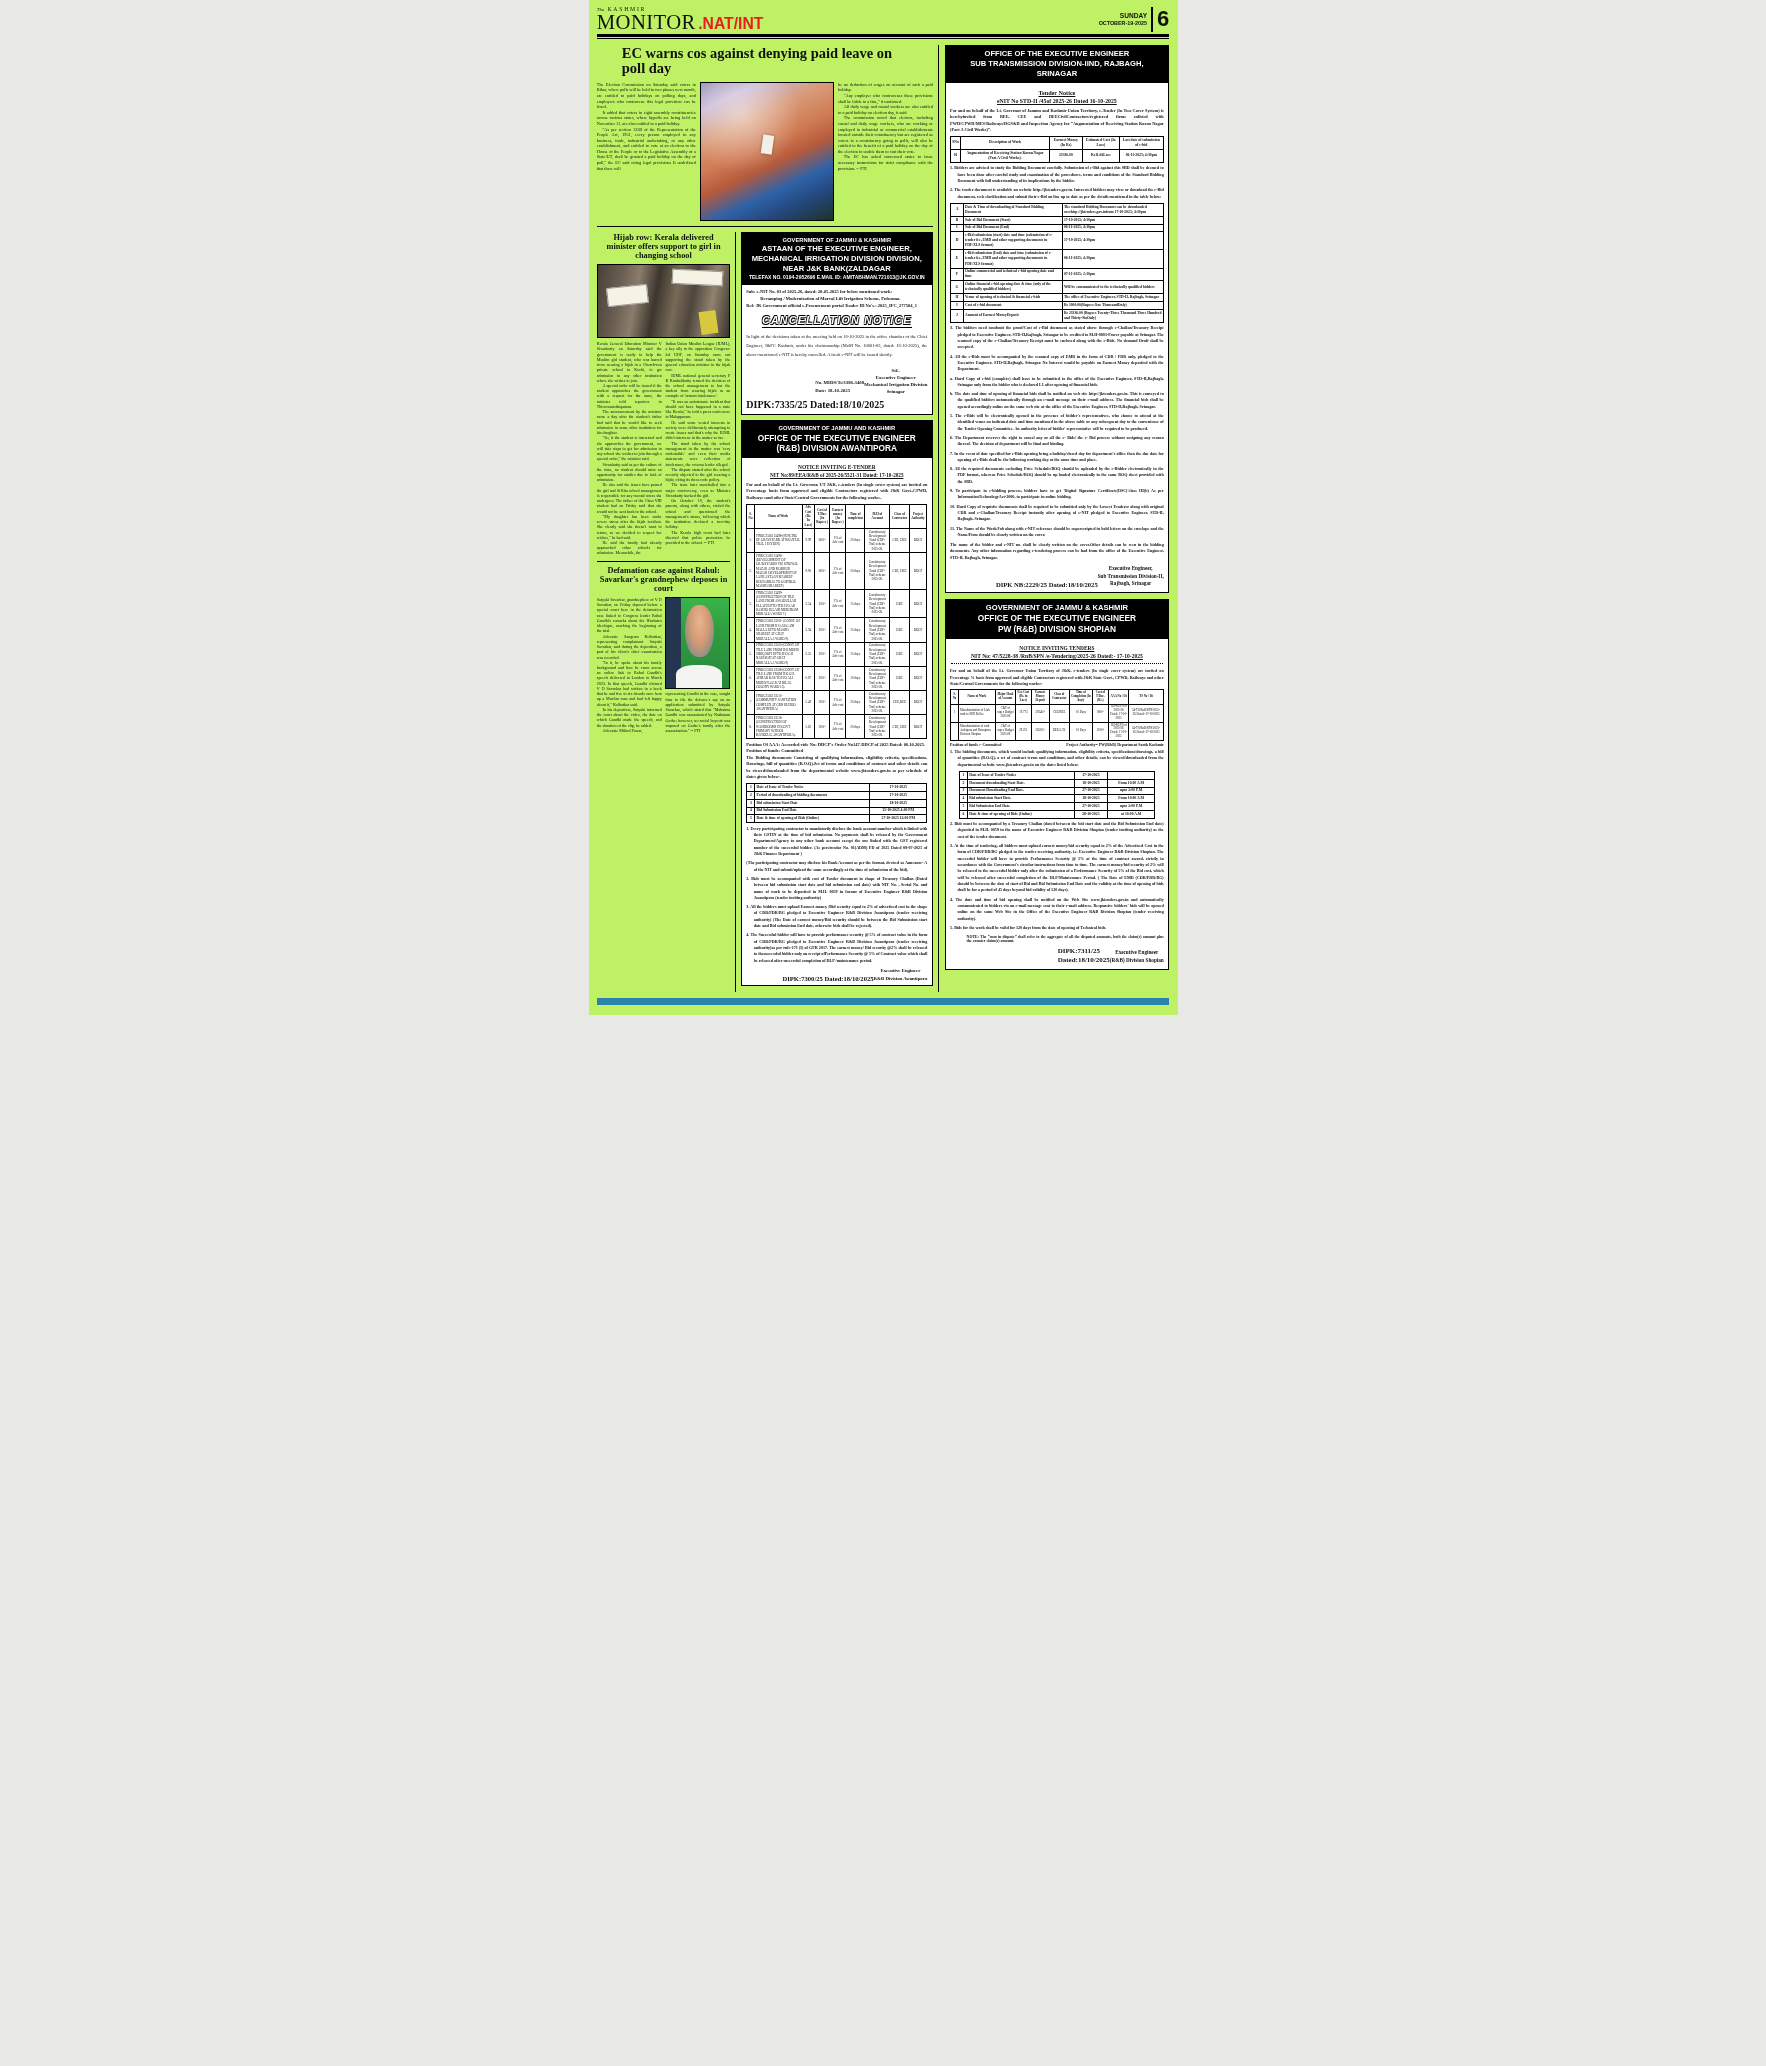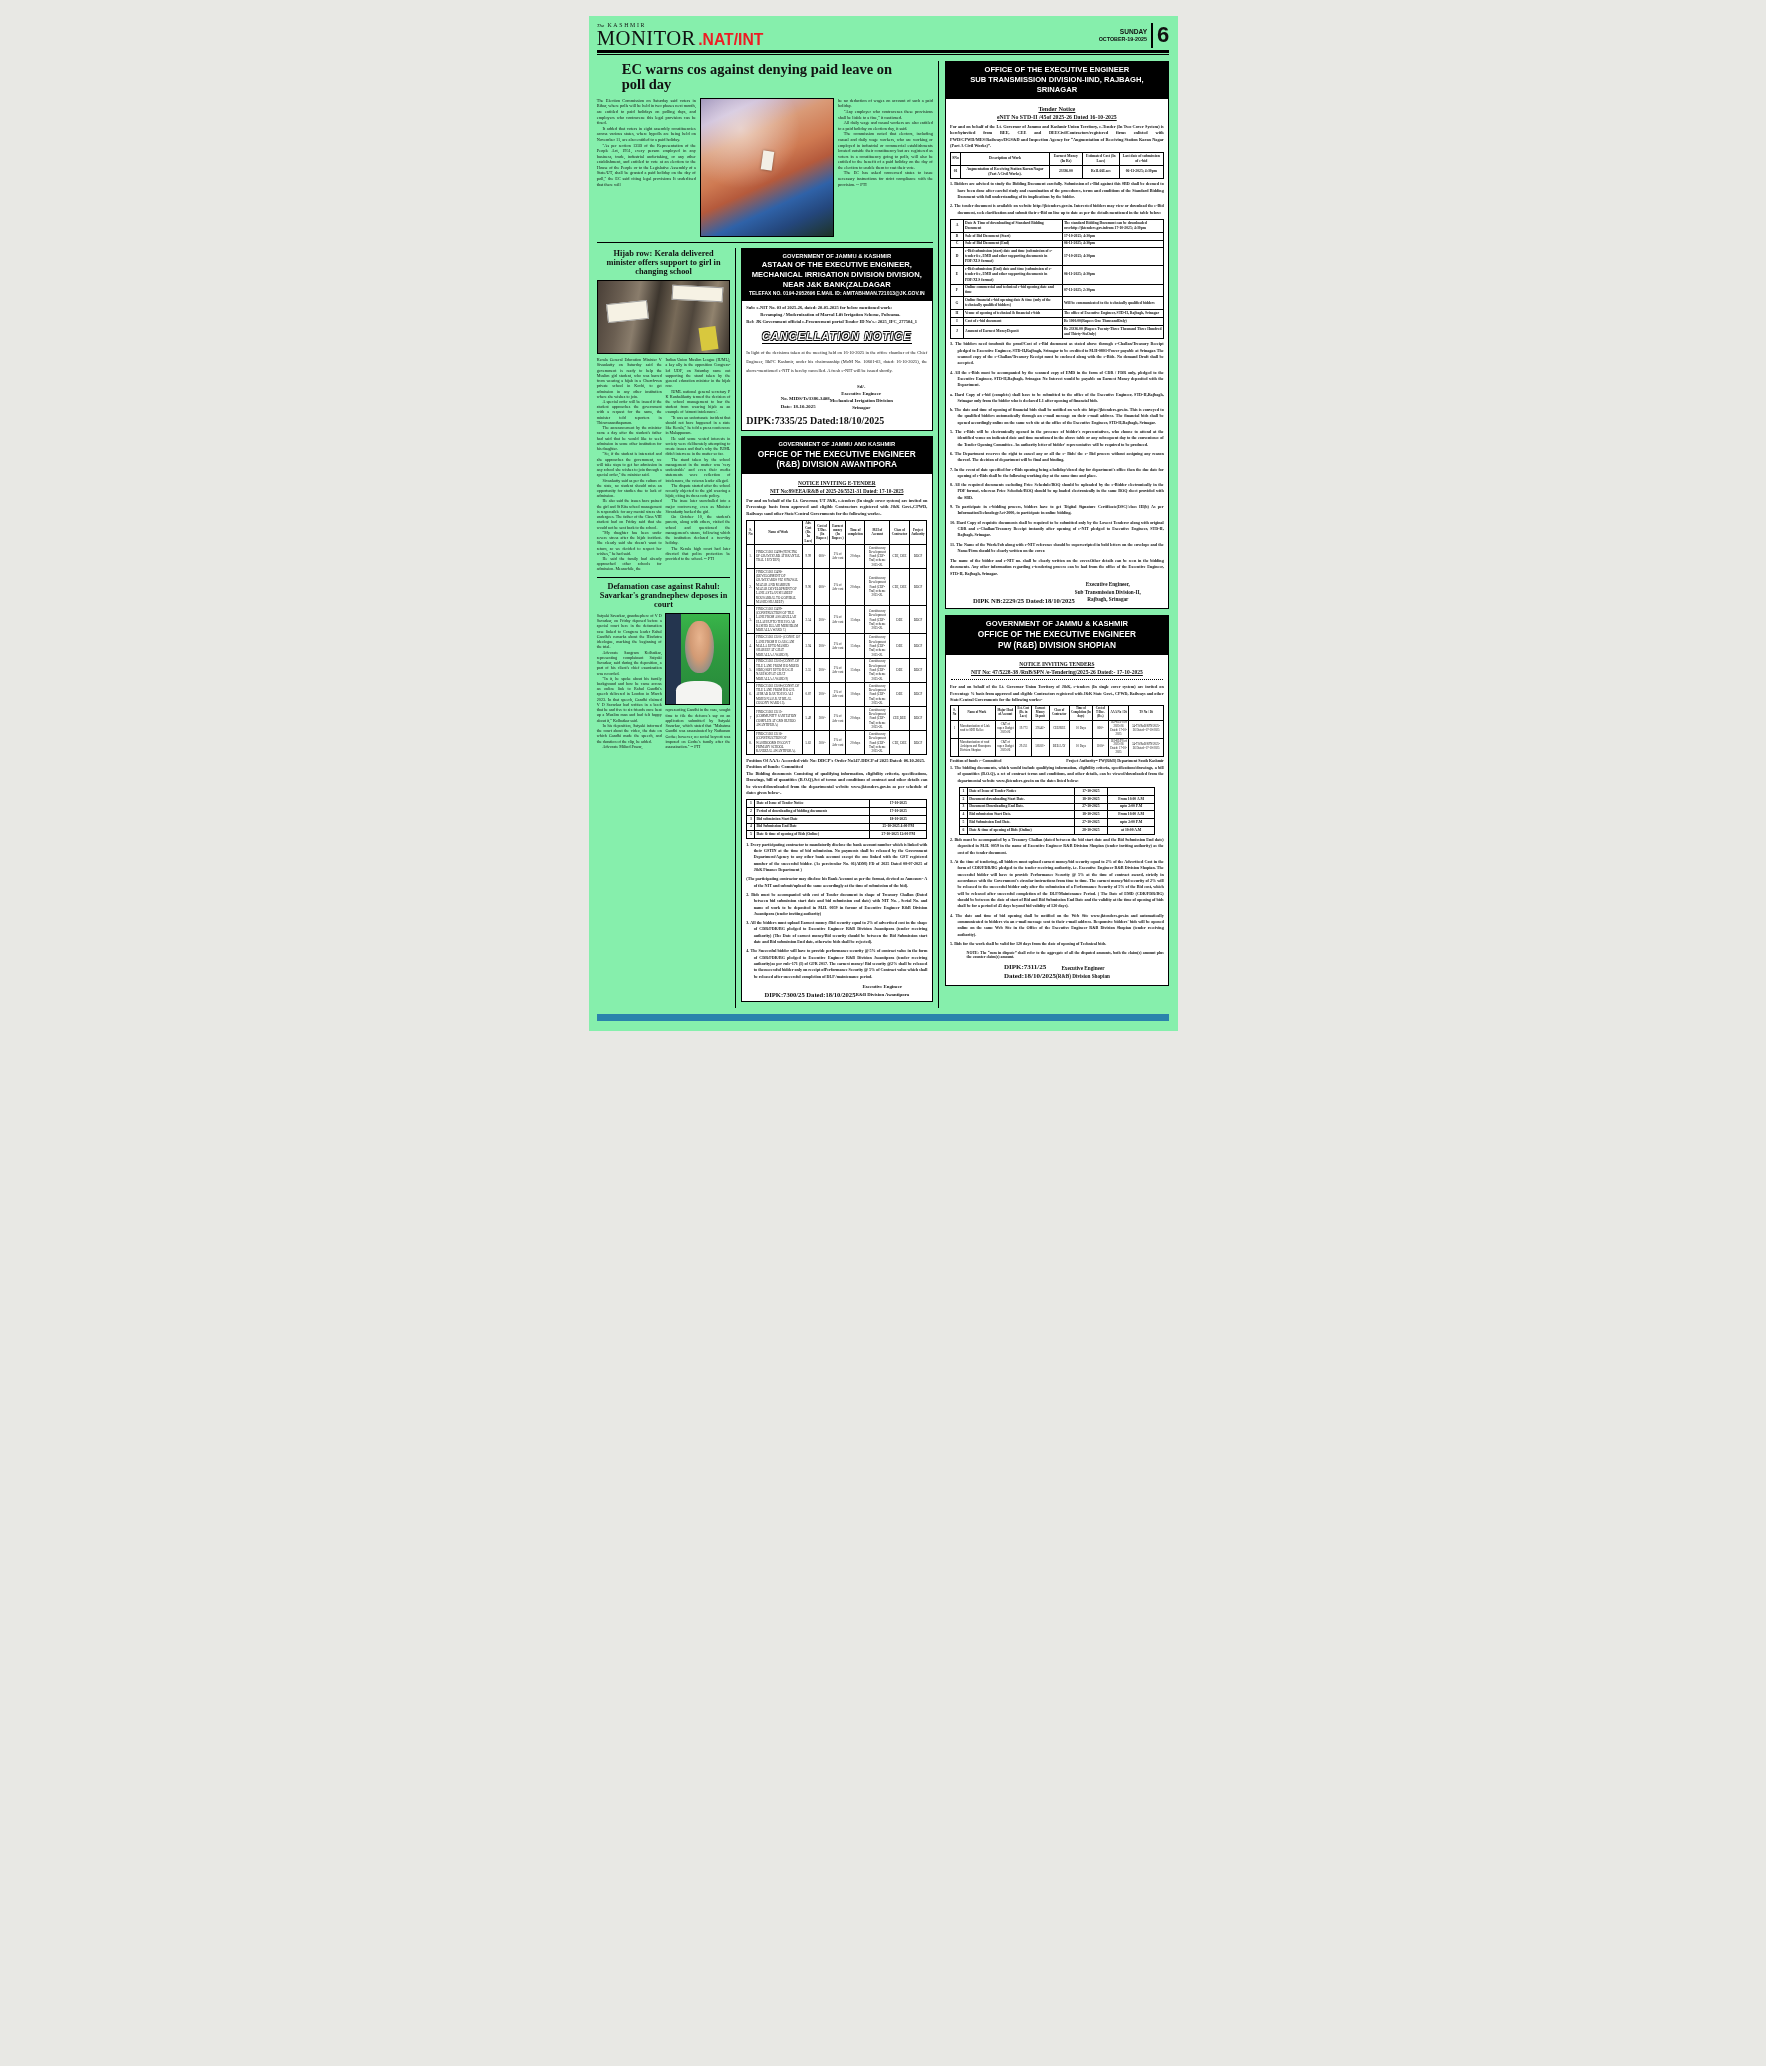--- a/index.html
+++ b/index.html
@@ -1,16 +1,16 @@
 <!DOCTYPE html>
 <html style="font-size:6.6px"><head>
 <meta charset="utf-8">
 <style>
   html,body{margin:0;padding:0;background:#e8e8e4;}
-  .page{width:589px;margin:16px auto;background:#86efac;padding:6.6px 8.3px 10.7px;box-sizing:border-box;color:#111;
+  .page{width:589px;margin:0 auto;background:#bef264;padding:6.6px 8.3px 10.7px;box-sizing:border-box;color:#111;
         font-family:"Liberation Serif",serif;}
   
   .masthead{display:flex;justify-content:space-between;align-items:flex-end;}
   .logo-top{font-size:5.8px;letter-spacing:1.7px;font-family:"Liberation Serif",serif;}
   .logo-top .the{font-style:italic;letter-spacing:0;font-size:5px;}
   .logo-main{line-height:.9;}
   .monitor{font-size:20.7px;letter-spacing:0.4px;font-family:"Liberation Serif",serif;}
   .section-tag{font-family:"Liberation Sans",sans-serif;font-weight:bold;font-size:15.7px;margin-left:2.5px;}
   .dateblock{display:flex;align-items:center;gap:4.1px;}
   .daydate{text-align:right;font-family:"Liberation Sans",sans-serif;font-weight:bold;line-height:1.15;}
@@ -54,21 +54,21 @@
                padding:3.7px 2.5px;line-height:1.3;}
   .nh-sm{font-size:5.8px;} .nh-lg{font-size:7.6px;} .nh-xl{font-size:8.3px;} .nh-tf{font-size:5px;margin-top:0.8px;}
   .notice-body{padding:3.7px 4.5px;}
   .sub-line{font-size:4.5px;font-weight:bold;margin:0.8px 0;}
   .sub-work{font-size:4.5px;font-weight:bold;margin:1.7px 0 2.5px 14px;}
   .cancel-wrap{text-align:center;margin:5.8px 0 4.1px;}
   .cancel-title{display:inline-block;font:bold italic 10.7px "Liberation Sans",sans-serif;letter-spacing:1.2px;color:#fff;
      text-shadow:-0.6px -0.6px 0 #000,0.6px -0.6px 0 #000,-0.6px 0.6px 0 #000,0.6px 0.6px 0 #000,1.2px 1.2px 0 #aaa;
      border-bottom:0.8px solid #000;padding-bottom:1.2px;}
   .cancel-para{font-size:4.5px;line-height:2.0;text-align:justify;margin:2.5px 0 7.4px;}
-  .sig-row{display:flex;justify-content:center;align-items:flex-end;margin-top:3.3px;}
+  .sig-row{display:flex;justify-content:flex-end;align-items:flex-end;margin-top:3.3px;}
   .refno{font-weight:bold;font-size:4.8px;line-height:1.7;}
   .signatory{text-align:center;font-weight:bold;font-size:4.8px;line-height:1.5;}
   .dipk{font-weight:bold;font-size:5.8px;margin-top:3.3px;}
   .n-title{text-align:center;font-weight:bold;text-decoration:underline;font-size:5.4px;margin:2.5px 0;}
   .n-nit{text-align:center;font-weight:bold;text-decoration:underline;font-size:5.2px;margin:2.5px 0 3.3px;}
   .intro{font-size:4.3px;font-weight:bold;text-align:justify;line-height:1.5;margin:2.5px 0;}
   table{border-collapse:collapse;width:100%;margin:2.5px 0;}
   th,td{border:0.4px solid #000;padding:0.8px 1.2px;text-align:center;vertical-align:middle;}
   th{font-weight:bold;}
   .wtab th,.wtab td{font-size:3.2px;line-height:1.35;}

